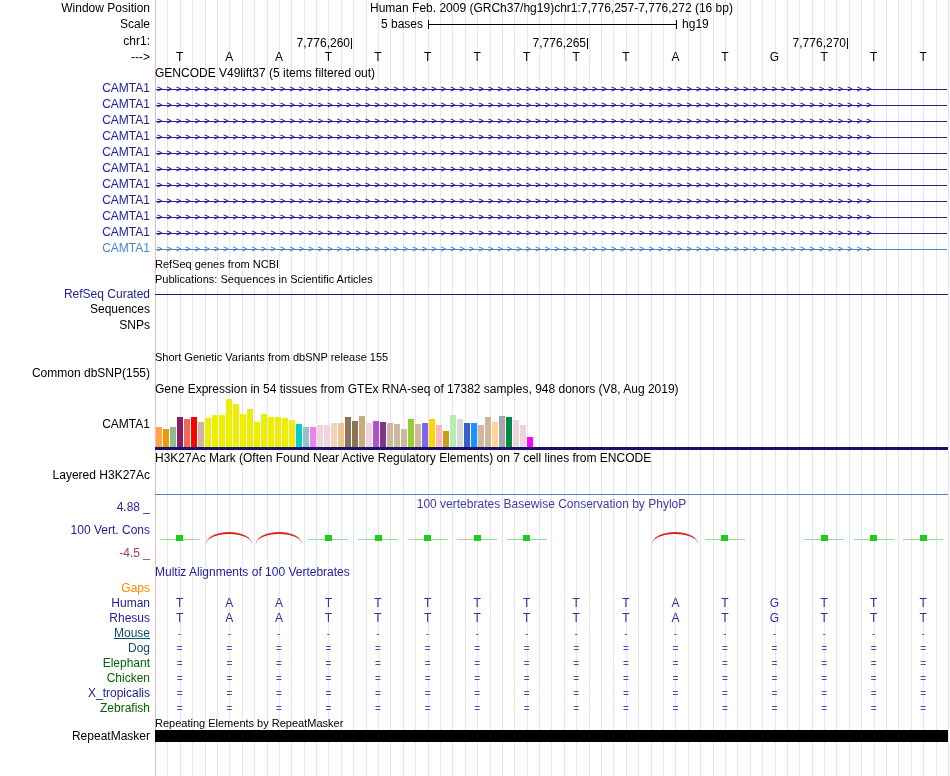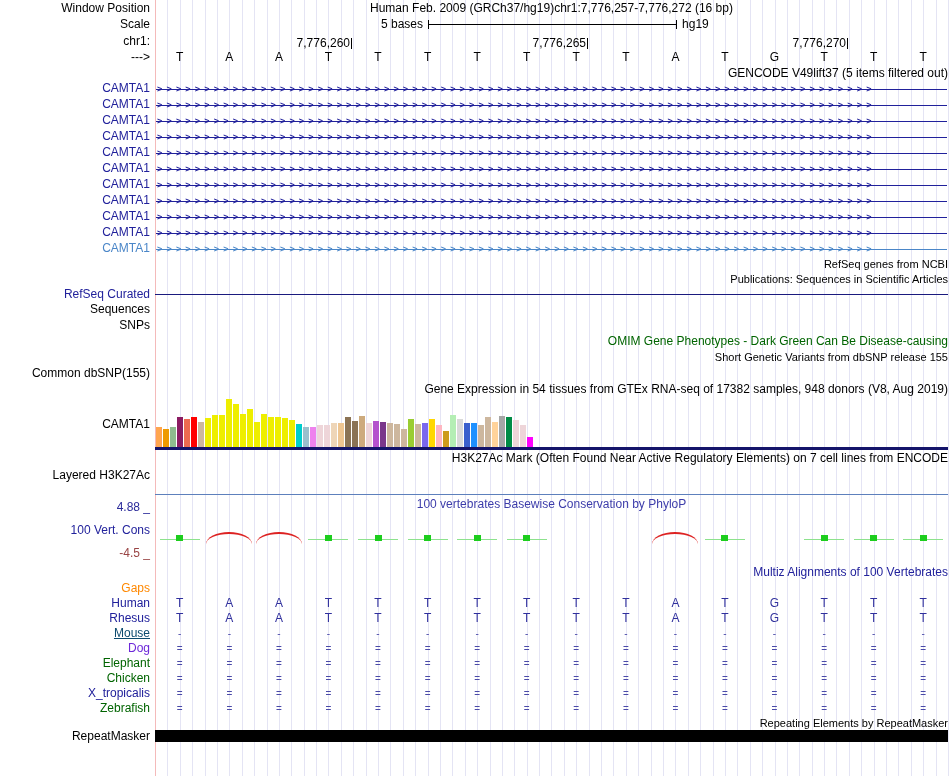--- a/index.html
+++ b/index.html
@@ -4,21 +4,21 @@
 <style>
   html,body{margin:0;padding:0;background:#fff}
   .browser{position:relative;width:950px;height:776px;background:#fff;overflow:hidden;
     font-family:"Liberation Sans",sans-serif;font-size:12px;color:#000}
   .gridbg{position:absolute;left:155px;top:0;width:793px;height:776px;z-index:0;
     border-left:1px solid #f4baba;
     background-image:repeating-linear-gradient(to right,transparent 0,transparent 11.39px,#e4e4f4 11.39px,#e4e4f4 12.39px)}
   .row{position:relative;display:grid;grid-template-columns:155px 793px;z-index:1}
   .gutter{text-align:right;padding-right:5px;white-space:nowrap;overflow:hidden}
   .body{position:relative}
-  .title{text-align:right}
+  .title{text-align:left}
   .small{font-size:11px}
   .h13{height:13px;line-height:13px}.h14{height:14px;line-height:14px}
   .h15{height:15px;line-height:15px}.h16{height:16px;line-height:16px}
   .h17{height:17px;line-height:17px}.h18{height:18px;line-height:18px}
   .h29{height:29px}.h53{height:53px}
   
   .r1-body{display:flex;justify-content:center;align-items:center;}
   .r2-body{display:flex;align-items:center;padding-left:226px;gap:5px}
   .ruler-line{width:247px;height:9px;border-left:1px solid #000;border-right:1px solid #000;
     background:linear-gradient(#000,#000) center/100% 1px no-repeat}
@@ -229,21 +229,20 @@
     <div class="gutter"><span>Sequences</span></div>
     <div class="body"></div>
   </div>
   <div class="row h16">
     <div class="gutter"><span>SNPs</span></div>
     <div class="body"></div>
   </div>
 
   <div class="row h16">
     <div class="gutter"></div>
-    <div class="body title" style="color:#006400">OMIM Gene Phenotypes - Dark Green Can Be Disease-causing</div>
   </div>
 
   <div class="row h16">
     <div class="gutter"></div>
     <div class="body title small">Short Genetic Variants from dbSNP release 155</div>
   </div>
   <div class="row h17">
     <div class="gutter"><span>Common dbSNP(155)</span></div>
     <div class="body"></div>
   </div>
@@ -424,21 +423,21 @@
           <span class="mcell dashes">-</span>
           <span class="mcell dashes">-</span>
           <span class="mcell dashes">-</span>
           <span class="mcell dashes">-</span>
           <span class="mcell dashes">-</span>
           <span class="mcell dashes">-</span>
           <span class="mcell dashes">-</span>
         </div>
       </div>
       <div class="row mrow">
-        <div class="gutter"><span style="color: #6d28d9;">Dog</span></div>
+        <div class="gutter"><span style="color: #0c4a6e;">Dog</span></div>
         <div class="body mbody">
           <span class="mcell dashes">=</span>
           <span class="mcell dashes">=</span>
           <span class="mcell dashes">=</span>
           <span class="mcell dashes">=</span>
           <span class="mcell dashes">=</span>
           <span class="mcell dashes">=</span>
           <span class="mcell dashes">=</span>
           <span class="mcell dashes">=</span>
           <span class="mcell dashes">=</span>

